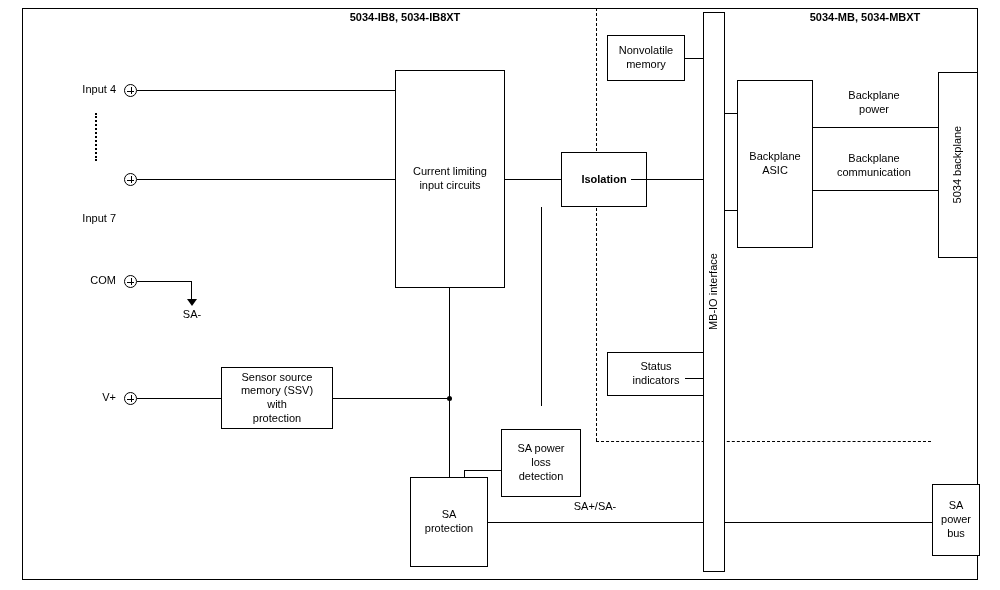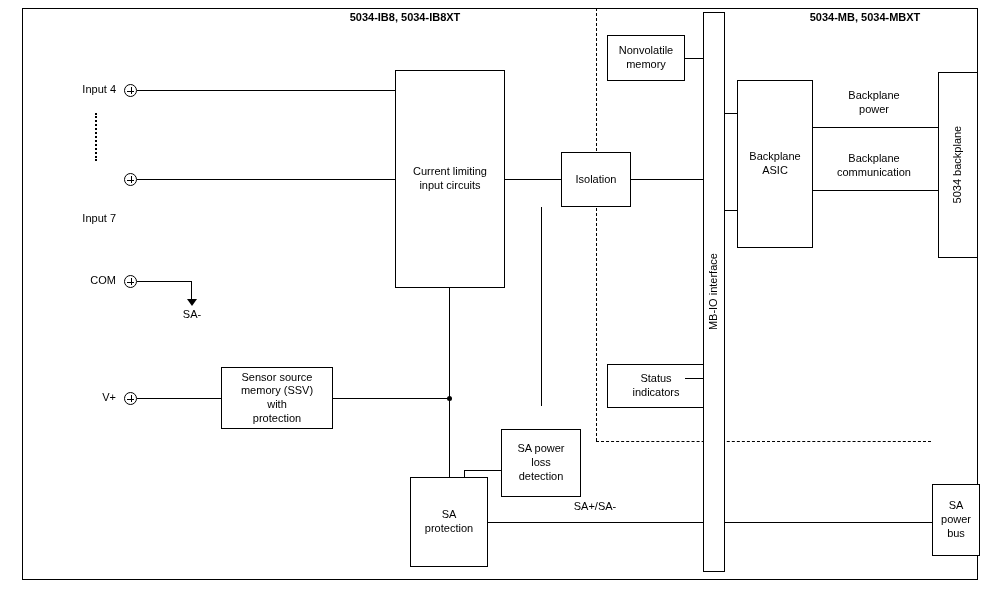--- a/index.html
+++ b/index.html
@@ -166,30 +166,30 @@
   <div class="arrow-down" style="left:187px; top:299px;"></div>
   <div class="lbl ctr" style="left:162px; top:308px; width:60px;">SA-</div>
 
   <div class="ln hln" style="left:137px; top:398px; width:84px;"></div>
 
   <div class="box" style="left:395px; top:70px; width:110px; height:218px;">
     <span style="white-space:pre-line">Current limiting
 input circuits</span>
   </div>
 
-  <div class="box" style="left:561px; top:152px; width:70px; height:55px;">
+  <div class="box" style="left:561px; top:152px; width:86px; height:55px;font-weight:bold;">
     <span style="white-space:pre-line">Isolation</span>
   </div>
 
   <div class="box" style="left:607px; top:35px; width:78px; height:46px;">
     <span style="white-space:pre-line">Nonvolatile
 memory</span>
   </div>
 
-  <div class="box" style="left:607px; top:364px; width:98px; height:44px;">
+  <div class="box" style="left:607px; top:352px; width:98px; height:44px;">
     <span style="white-space:pre-line">Status
 indicators</span>
   </div>
 
   <div class="box" style="left:501px; top:429px; width:80px; height:68px;">
     <span style="white-space:pre-line">SA power
 loss
 detection</span>
   </div>
 

